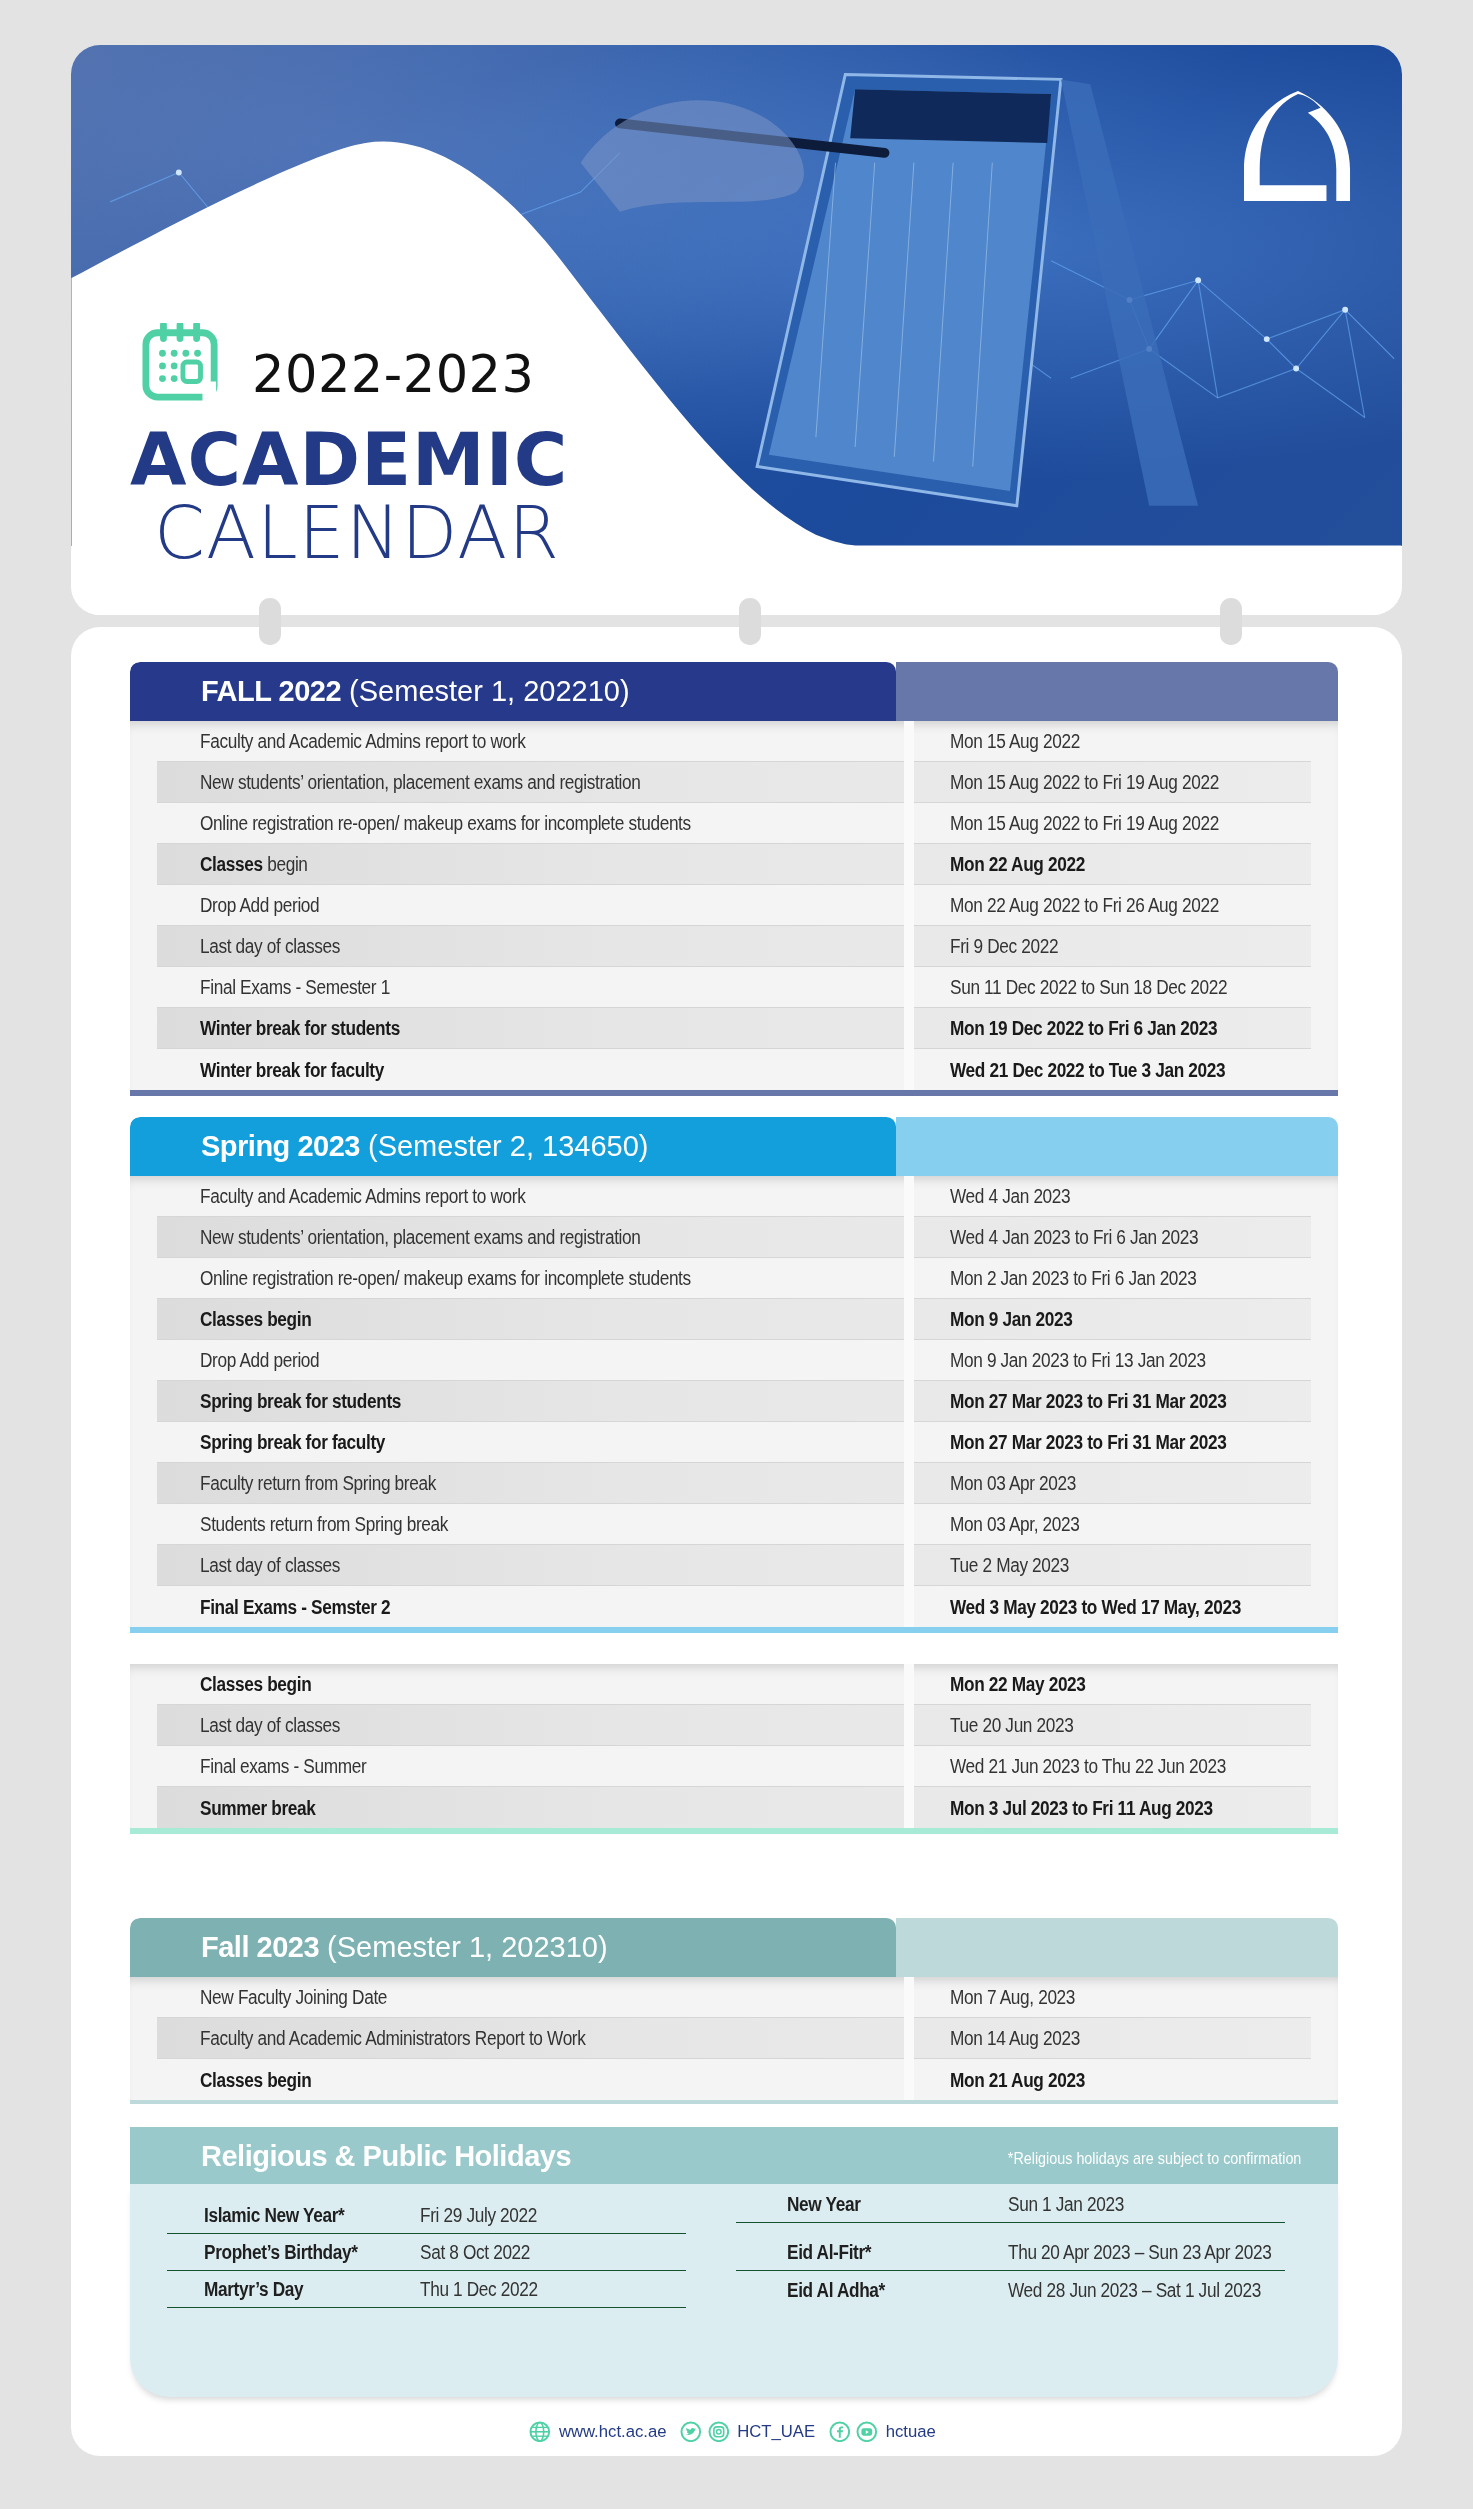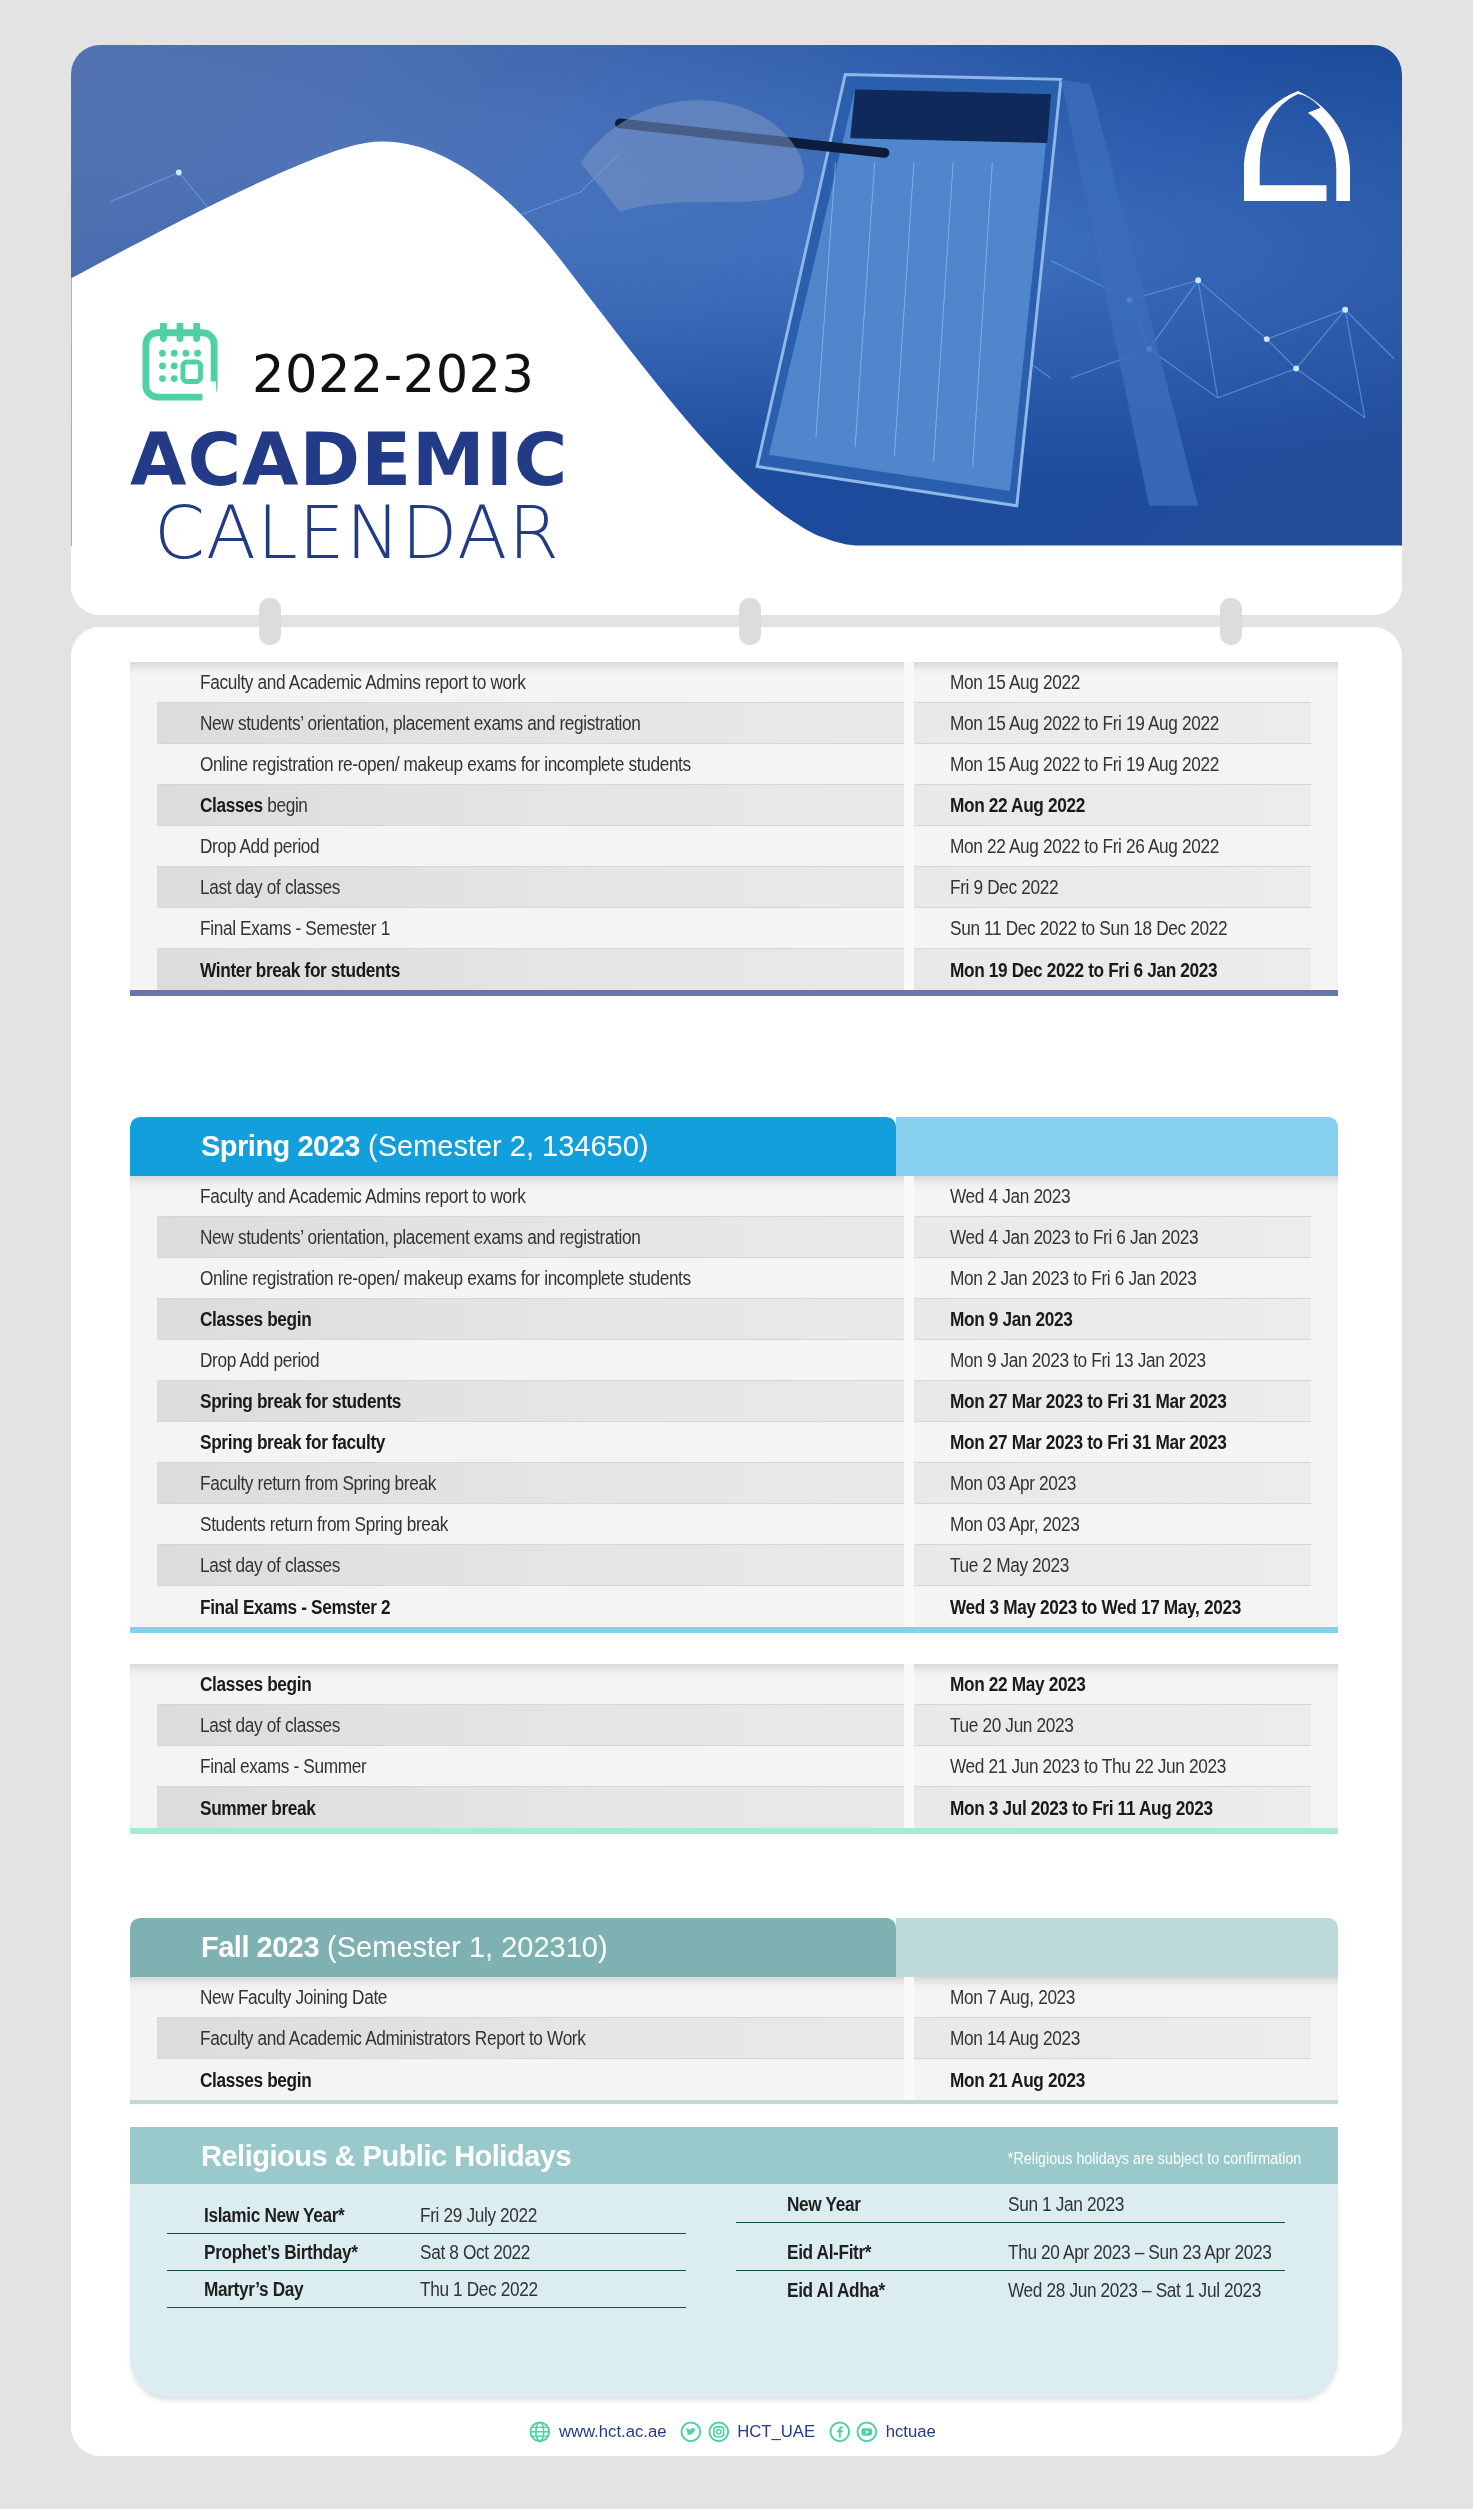--- a/index.html
+++ b/index.html
@@ -190,20 +190,27 @@
 <div class="title-academic">ACADEMIC</div>
 <div class="title-calendar">CALENDAR</div>
 
 <div class="body-card"></div>
 
 <div class="ring" style="left:259px"></div>
 <div class="ring" style="left:739px"></div>
 <div class="ring" style="left:1220px"></div>
 
 <div class="sem" style="top:662px">
+  <div class="sem-head">
+    <div class="left" style="background:#26398a"></div>
+    <div class="right" style="background:#6777aa"></div>
+    <div class="sem-title">
+      <b>FALL 2022</b> <span>(Semester 1, 202210)</span>
+    </div>
+  </div>
   <div class="sem-body">
     <div class="row">
         <span class="ev">Faculty and Academic Admins report to work</span>
         <span class="dt">Mon 15 Aug 2022</span>
       </div>
     <div class="row alt">
         <span class="ev">New students’ orientation, placement exams  and registration</span>
         <span class="dt">Mon 15 Aug 2022 to Fri 19 Aug 2022</span>
       </div>
     <div class="row">
@@ -222,20 +229,24 @@
         <span class="ev">Last day of classes</span>
         <span class="dt">Fri 9 Dec 2022</span>
       </div>
     <div class="row">
         <span class="ev">Final Exams - Semester 1</span>
         <span class="dt">Sun 11 Dec 2022 to Sun 18 Dec 2022</span>
       </div>
     <div class="row alt bold">
         <span class="ev">Winter break for students</span>
         <span class="dt">Mon 19 Dec 2022 to Fri 6 Jan 2023</span>
+      </div>
+    <div class="row bold">
+        <span class="ev">Winter break for faculty</span>
+        <span class="dt">Wed 21 Dec 2022 to Tue 3 Jan 2023</span>
       </div>
   </div>
   <div class="sem-bottom" style="background:#6777aa"></div>
 </div>
 
 <div class="sem" style="top:1117px">
   <div class="sem-head">
     <div class="left" style="background:#139fdb"></div>
     <div class="right" style="background:#87cfee"></div>
     <div class="sem-title">

